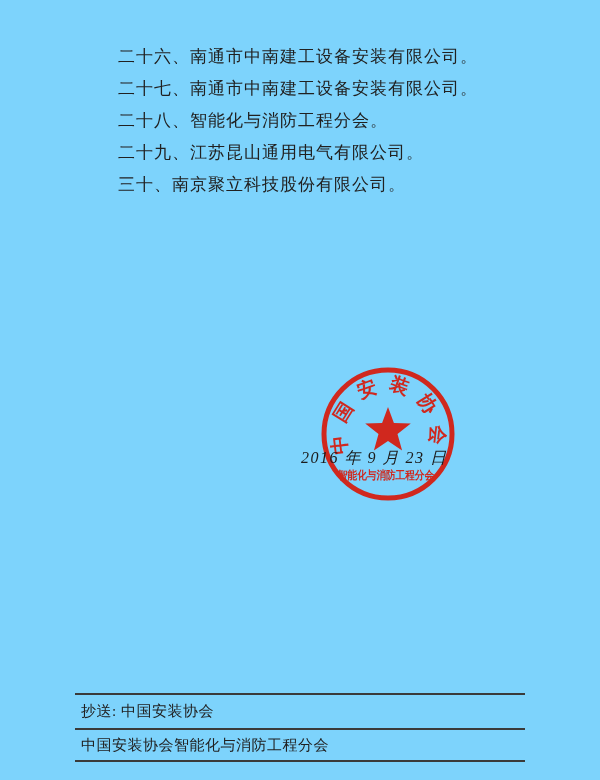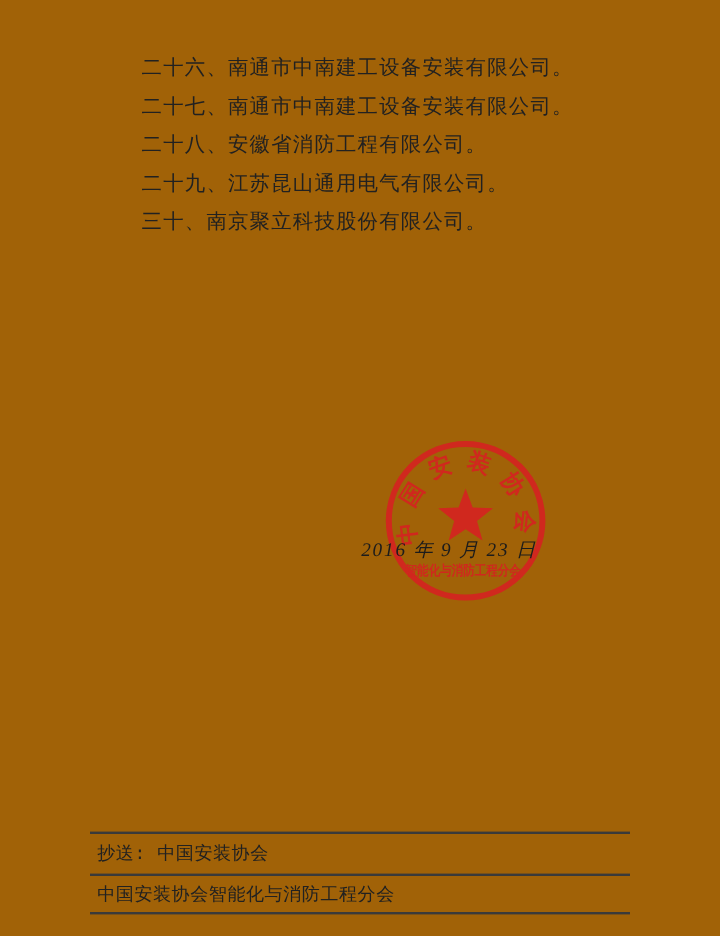--- a/index.html
+++ b/index.html
@@ -3,21 +3,21 @@
 <meta charset="utf-8">
 <style>
   html, body { margin: 0; padding: 0; }
   body {
     width: 600px; height: 780px;
     background: #ffffff;
     font-family: "Liberation Serif", "DejaVu Serif", serif;
     position: relative; overflow: hidden;
     color: #212121;
   }
-  .page { position: absolute; inset: 0; background: #a16207; }
+  .page { position: absolute; inset: 0; background: #7dd3fc; }
 
   
   .company-list { position: absolute; top: 41px; left: 118px; right: 30px; }
   .company-list .line {
     height: 32px; line-height: 32px;
     font-size: 17px; letter-spacing: 1px;
     white-space: nowrap; color: #212121;
   }
 
   
@@ -26,31 +26,31 @@
     position: absolute; left: 301px; top: 448px; z-index: 2;
     font-size: 16px; color: #1c1c1c; letter-spacing: 1.5px; white-space: nowrap; font-style: italic;
   }
 
   
   .footer { position: absolute; left: 75px; top: 693px; width: 450px; }
   .rule { height: 2px; background: #3a3a3a; }
   .footer-row { display: flex; align-items: center; padding: 0 3px 0 6px; font-size: 15px; color: #212121; }
   .row-cc { height: 33px; }
   .row-issue { height: 30px; justify-content: flex-start; }
-  .footer-row span { white-space: nowrap; letter-spacing: 0.5px; font-family: Liberation Mono, monospace; }
+  .footer-row span { white-space: nowrap; letter-spacing: 0.5px; }
 </style>
 </head>
 <body>
 
 <div class="page">
 
   <div class="company-list">
     <div class="line">二十六、南通市中南建工设备安装有限公司。</div>
     <div class="line">二十七、南通市中南建工设备安装有限公司。</div>
-    <div class="line">二十八、安徽省消防工程有限公司。</div>
+    <div class="line">二十八、智能化与消防工程分会。</div>
     <div class="line">二十九、江苏昆山通用电气有限公司。</div>
     <div class="line">三十、南京聚立科技股份有限公司。</div>
   </div>
 
   <svg class="seal" viewBox="0 0 140 140" xmlns="http://www.w3.org/2000/svg" xmlns:xlink="http://www.w3.org/1999/xlink">
     <defs>
       <path id="arcPath" d="M 34.8,94.7 A 43,43 0 1 1 105.2,94.7" fill="none"></path>
     </defs>
     <circle cx="70" cy="70" r="64" fill="none" stroke="#d0281e" stroke-width="5"></circle>
     <path fill="#d0281e" d="M70,43 L75.9,58.9 L92.8,59.6 L79.5,70.1 L84.1,86.4 L70,77 L55.9,86.4 L60.5,70.1 L47.2,59.6 L64.1,58.9 Z"></path>

